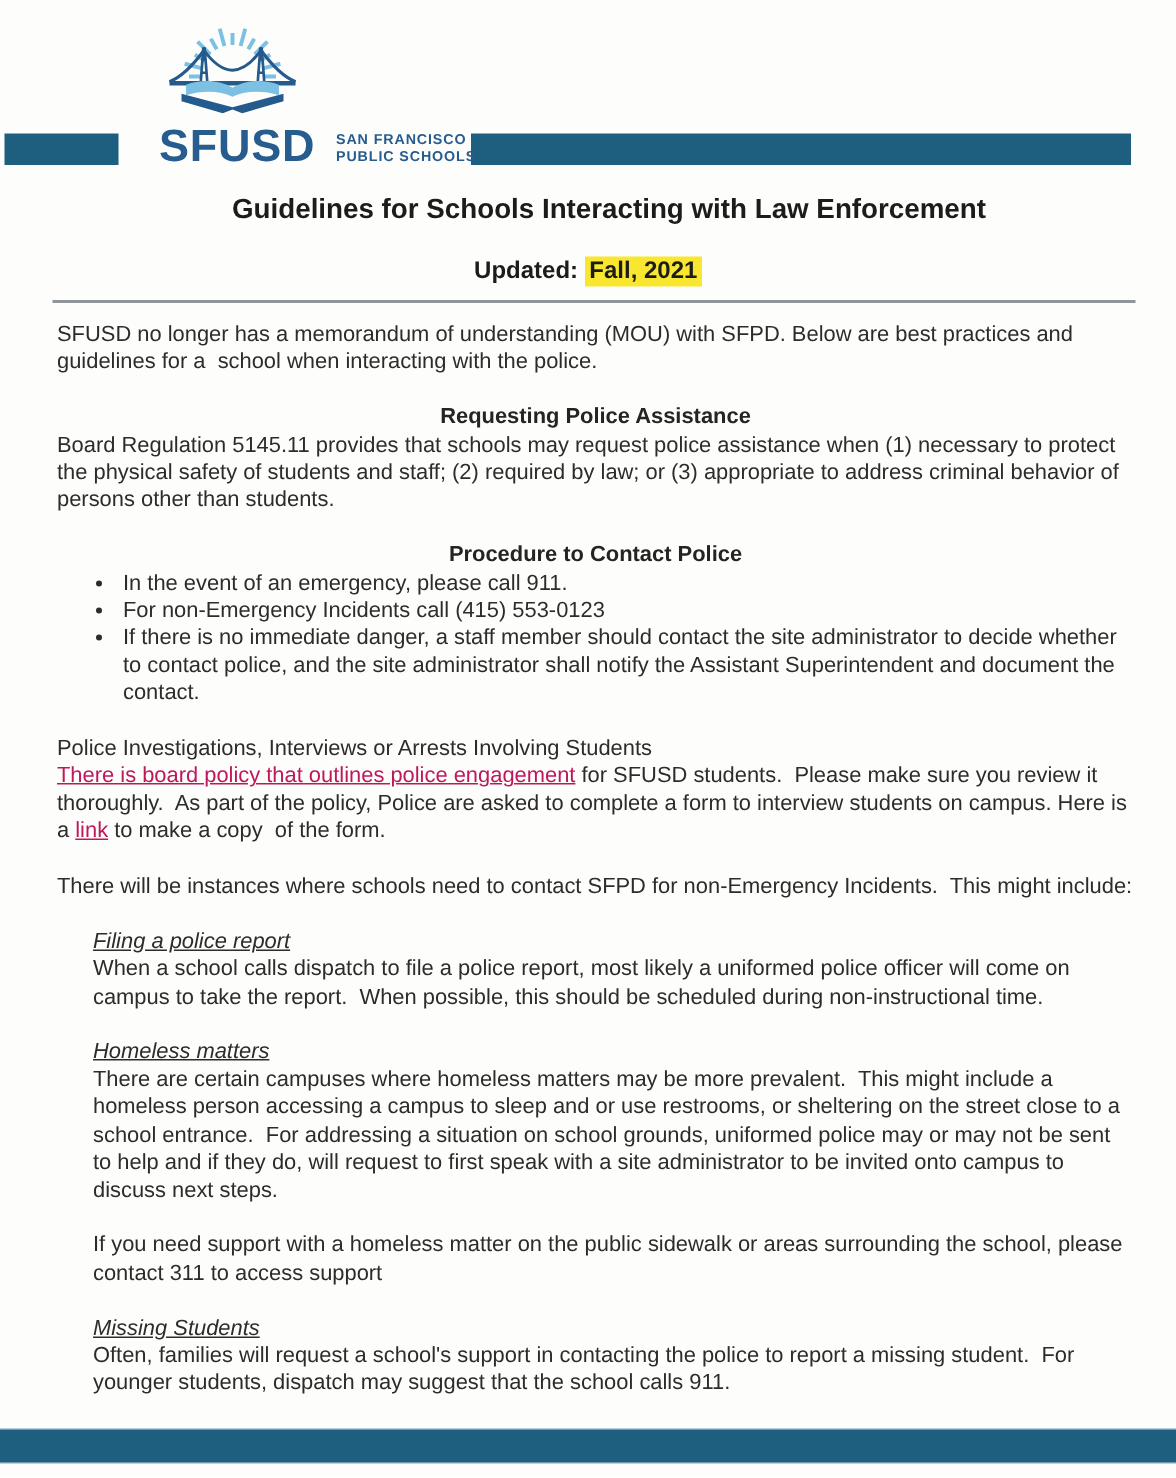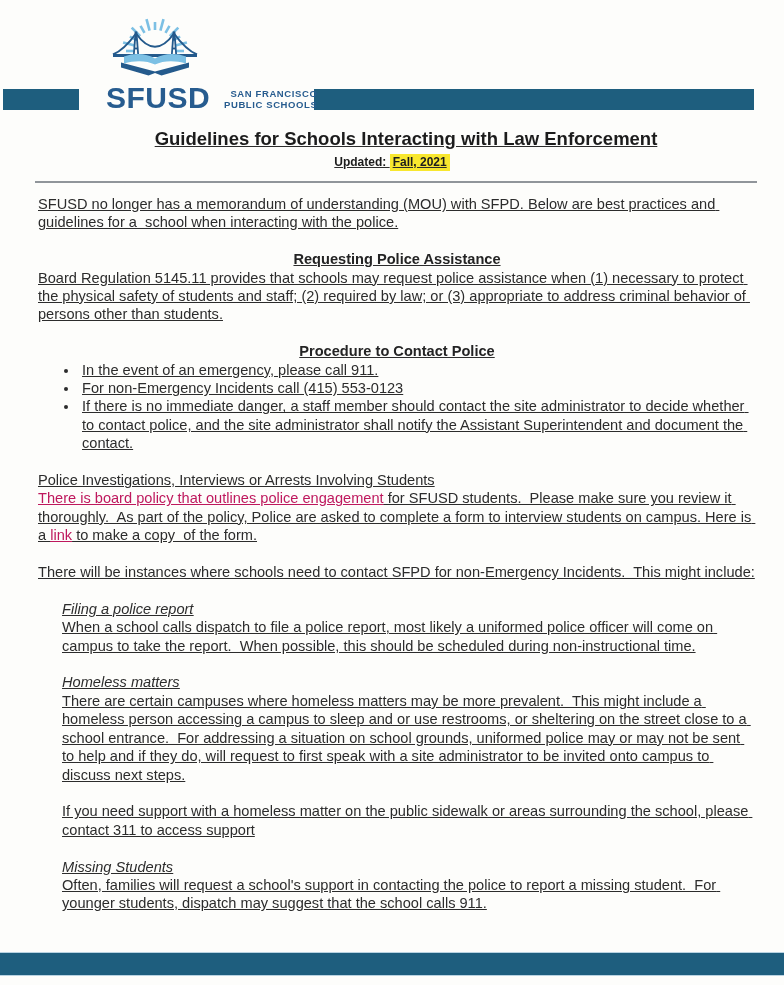--- a/index.html
+++ b/index.html
@@ -5,46 +5,45 @@
   * { box-sizing: border-box; }
   html, body { margin: 0; padding: 0; background: #ffffff; }
   .page {
     position: relative;
     width: 784px;
     height: 985px;
     background: #fdfdfb;
     font-family: "Liberation Sans", sans-serif;
     color: #2c2c2c;
     overflow: hidden;
-    text-decoration: underline;
   }
   
   .letterhead { position: relative; height: 120px; }
   .bar { position: absolute; top: 89px; height: 21px; background: #1e5e7e; }
   .bar-left  { left: 3px;   width: 76px; }
   .bar-right { left: 314px; width: 440px; }
   .logo-art { position: absolute; left: 95px; top: 5px; }
   .wordmark {
     position: absolute; left: 106px; top: 83px;
     font-size: 30px; font-weight: 800; letter-spacing: 0.5px;
     color: #275c8f; line-height: 1;
   }
   .org-name {
     position: absolute; left: 224px; top: 88px;
     font-size: 9.5px; font-weight: 800; letter-spacing: 0.6px;
-    color: #275c8f; line-height: 11px; text-align: right;
+    color: #275c8f; line-height: 11px;
   }
   
   .title {
     margin: 7px 0 0; text-align: center;
     font-size: 18.5px; font-weight: 700; color: #1c1c1c; line-height: 23px; padding-left: 28px;
   }
   .subtitle {
-    text-align: center; font-size: 12px; font-weight: 700;
-    color: #1c1c1c; line-height: 20px; margin-top: 2px;
+    text-align: center; font-size: 16px; font-weight: 700;
+    color: #1c1c1c; line-height: 20px; margin-top: 21px;
   }
   .subtitle mark { background: #f8e72e; color: #1c1c1c; padding: 1px 3px 2px; }
   .divider {
     border: none; border-top: 2px solid #90959a;
     margin: 9px 27px 12px 35px;
   }
   
   .doc-body { margin: 0 28px 0 38px; font-size: 14.6px; line-height: 18.4px; }
   .doc-body p { margin: 0 0 18.4px; white-space: pre-wrap; }
   .doc-body p.tight { margin-bottom: 0; }

